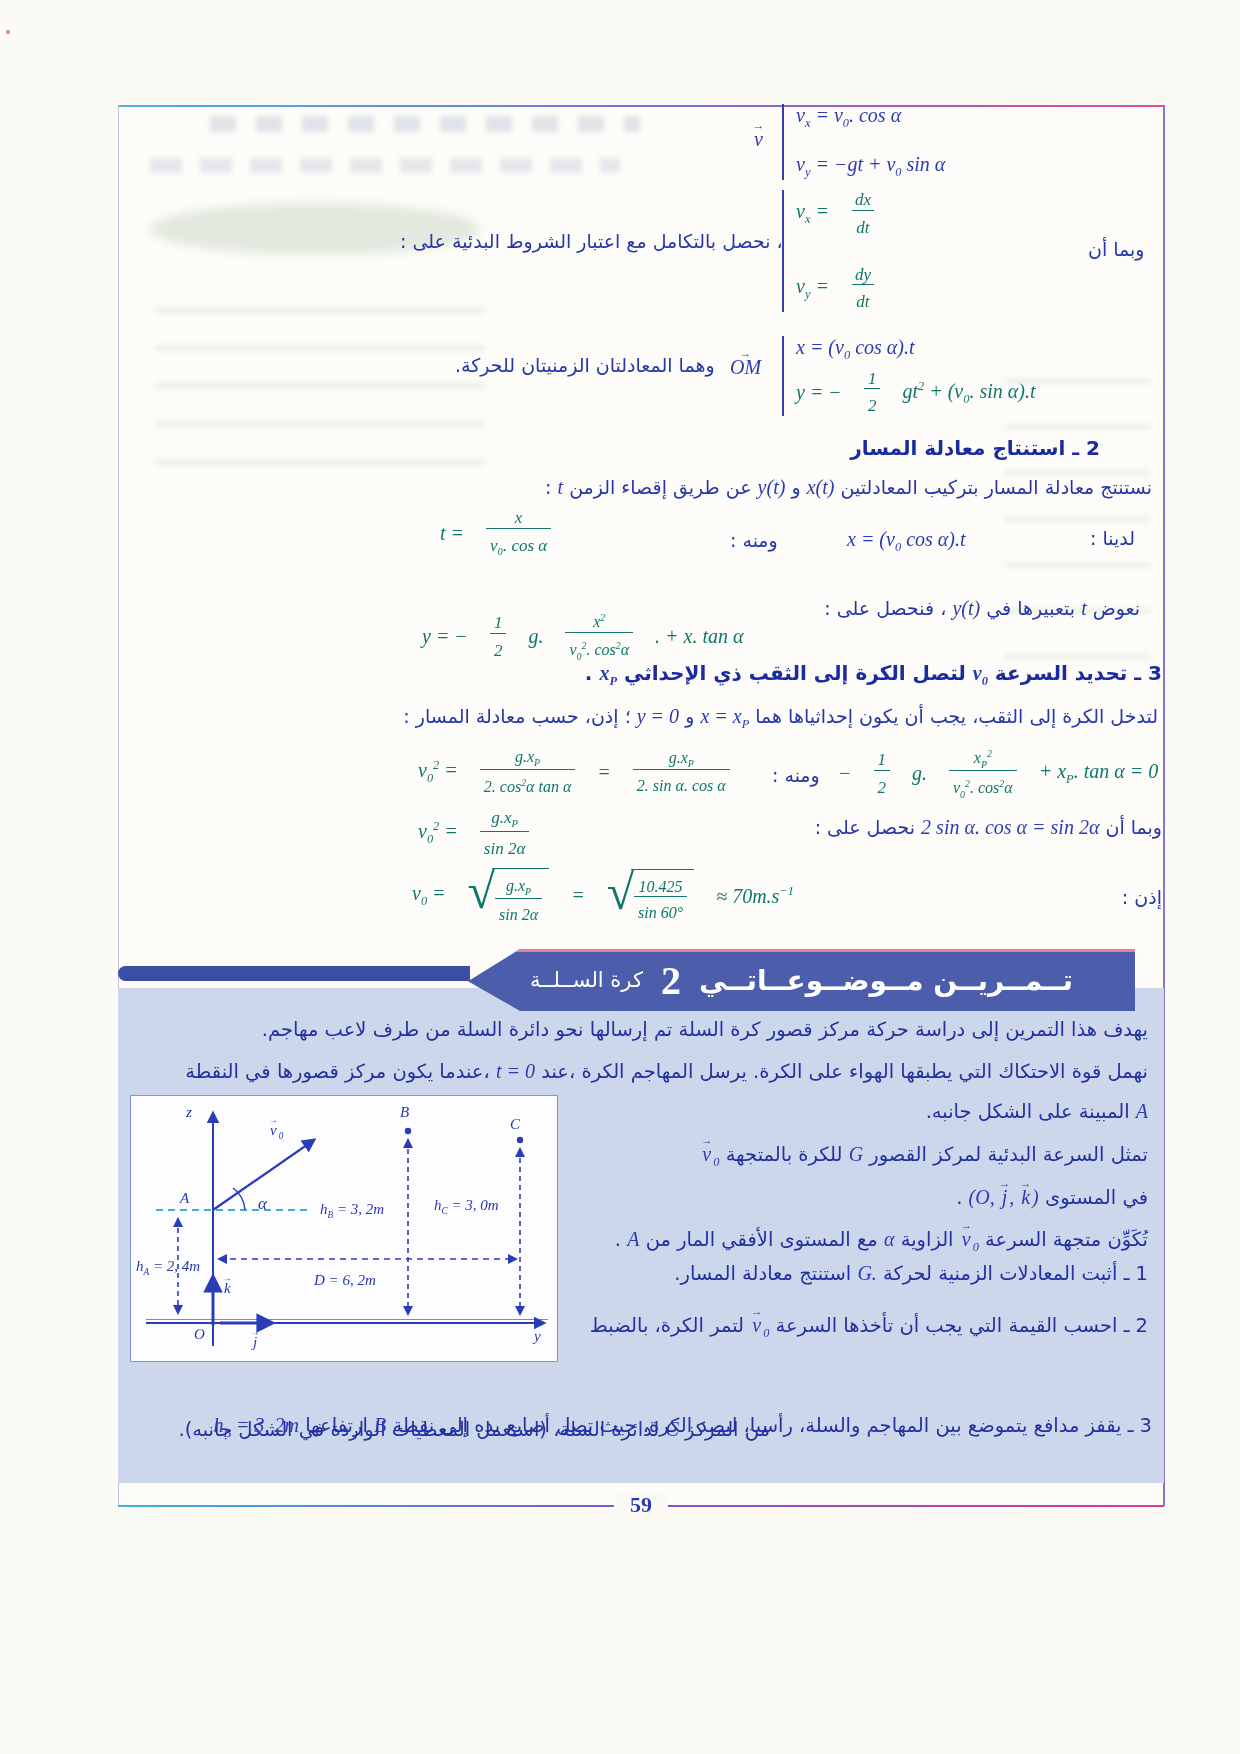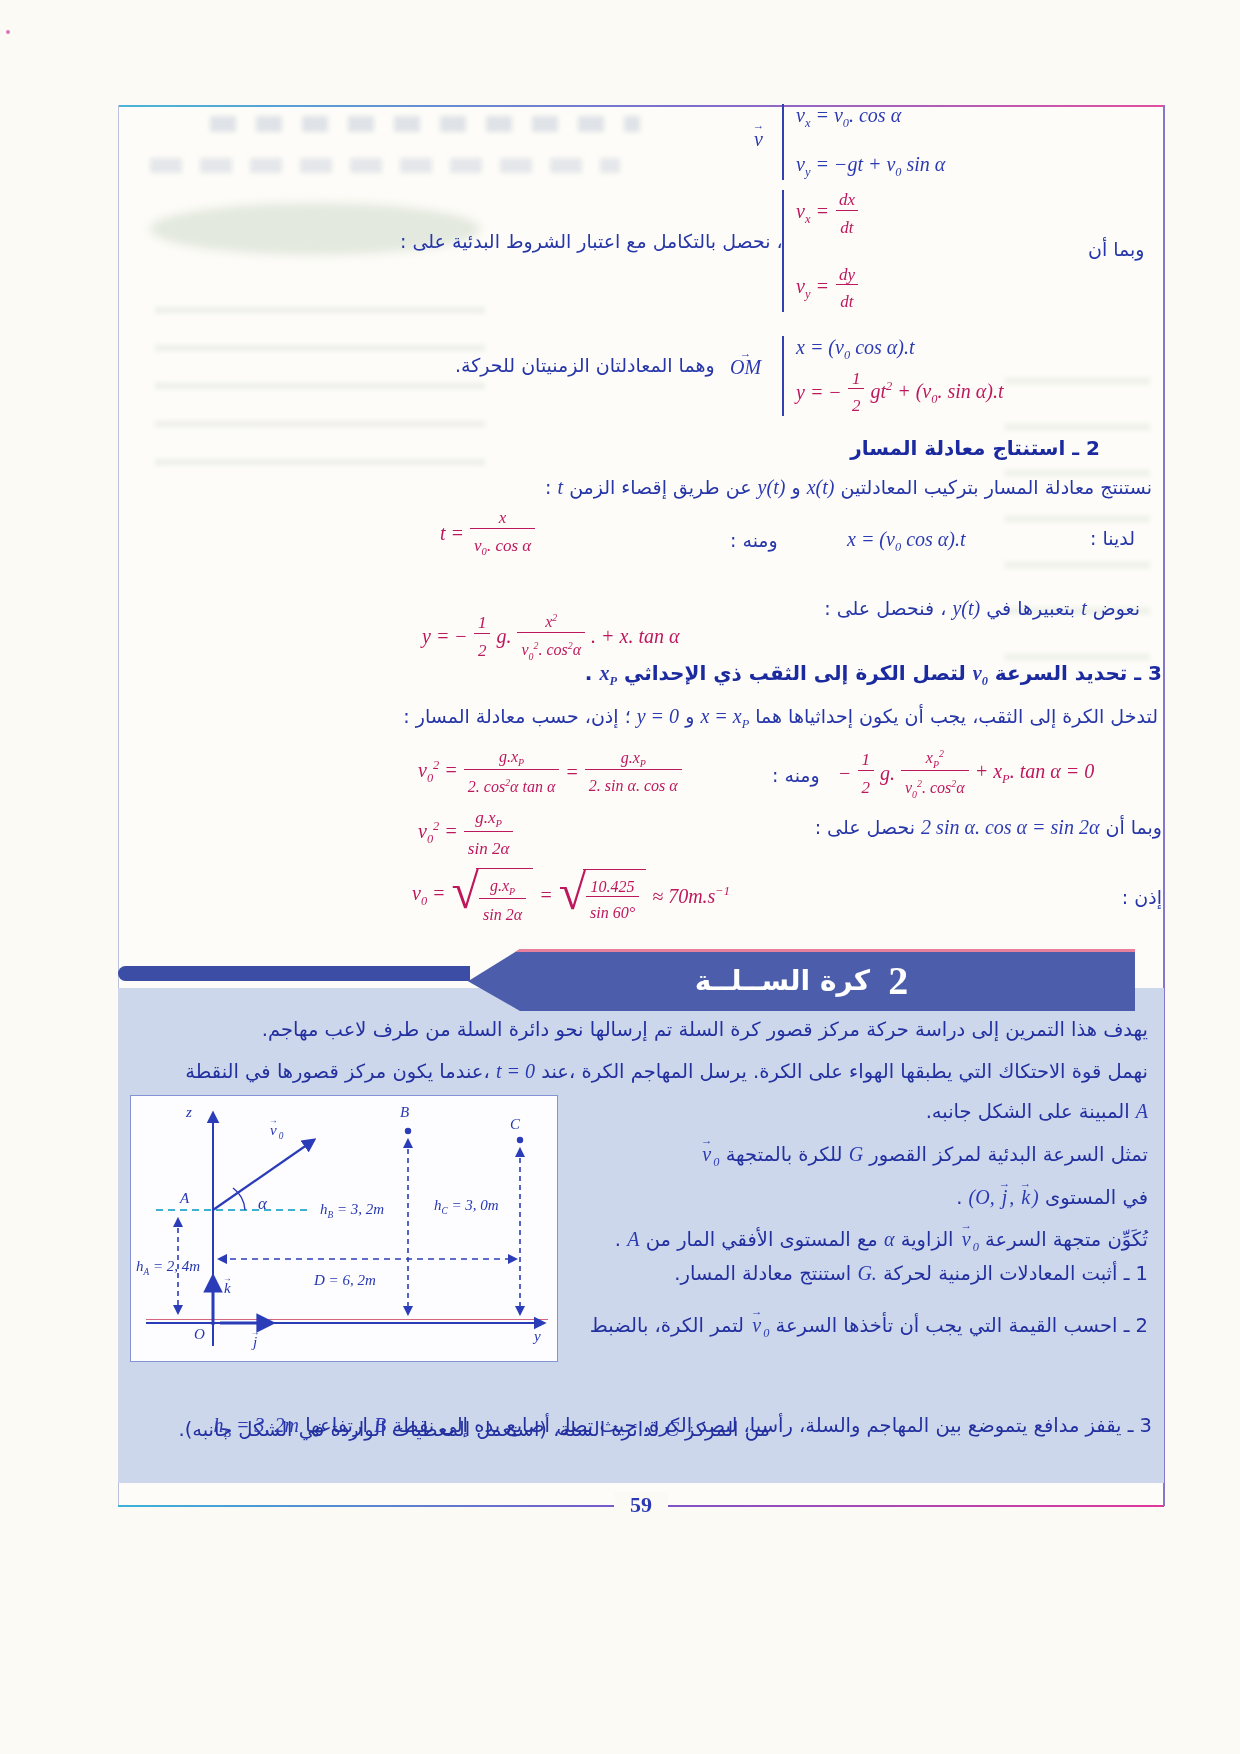--- a/index.html
+++ b/index.html
@@ -8,22 +8,22 @@
   .abs{position:absolute;}
   
   .arb{font-family:"DejaVu Sans",sans-serif;color:#2636a8;font-size:19px;direction:rtl;white-space:nowrap;}
   .arb.big{font-size:19.5px;color:#23309f;}
   .hd{font-weight:bold;color:#1b2a9e;font-size:20px;}
   .m{font-family:"Liberation Serif",serif;font-style:italic;color:#2b3ab2;font-size:20px;
      direction:ltr;unicode-bidi:isolate;white-space:nowrap;}
   sub{font-size:0.62em;}
   sup{font-size:0.62em;}
   
-  .mrow{display:flex;align-items:center;gap:6px;font-family:"Liberation Serif",serif;
-        font-style:italic;color:#be185d;font-size:20px;white-space:nowrap;}
+  .mrow{display:flex;align-items:center;gap:22px;font-family:"Liberation Serif",serif;
+        font-style:italic;color:#0f766e;font-size:20px;white-space:nowrap;}
   .frac{display:inline-flex;flex-direction:column;align-items:center;line-height:1.15;
         font-size:17px;text-align:center;}
   .frac .fn{padding:0 4px;}
   .frac .fd{border-top:1.3px solid currentColor;padding:7px 4px 0 4px;}
   .frac.small{font-size:16px;text-align:center;}
   .sqrt{display:inline-flex;align-items:flex-start;}
   .rsign{font-size:50px;line-height:.82;font-style:normal;transform:translateY(3px);}
   .rbody{border-top:1.6px solid currentColor;padding:4px 7px 0 3px;margin-left:-3px;}
   .sys{border-left:2px solid #3240b0;padding-left:12px;display:flex;flex-direction:column;
        justify-content:space-between;}
@@ -215,22 +215,23 @@
   <span>≈ 70m.s<sup>−1</sup></span>
 </div>
 
 <div class="abs" style="left:118px;top:988px;width:1046px;height:495px;background:#cdd7ec;"></div>
 
 <div class="abs" style="left:118px;top:966px;width:352px;height:15px;background:#3c4da6;border-radius:8px 0 0 8px;"></div>
 <div class="abs" style="left:468px;top:949px;width:667px;height:62px;background:#4c5dab;
             clip-path:polygon(0 52%,7.8% 0,100% 0,100% 100%,7.8% 100%);">
   <div class="abs" style="left:0;top:0;width:100%;height:3px;background:#e87f9d;"></div>
   <div style="height:100%;display:flex;align-items:center;justify-content:center;gap:18px;direction:rtl;">
+    <span style="color:#ffffff;font-weight:bold;font-size:28px;">تــمــريــن مــوضــوعــاتــي</span>
     <span style="color:#ffffff;font-weight:bold;font-size:40px;font-family:'Liberation Serif',serif;">2</span>
-    <span style="color:#ffffff;font-weight:bold;font-size:28px;">كرة الســلــة</span>
+    <span style="color:#ffffff;font-weight:normal;font-size:21px;">كرة الســلــة</span>
   </div>
 </div>
 
 <div class="arb big abs" style="right:92px;top:1018px;">يهدف هذا التمرين إلى دراسة حركة مركز قصور كرة السلة تم إرسالها نحو دائرة السلة من طرف لاعب مهاجم.</div>
 <div class="arb big abs" style="right:92px;top:1060px;">
   <span>نهمل قوة الاحتكاك التي يطبقها الهواء على الكرة. يرسل المهاجم الكرة ،عند</span>
   <span class="m">t = 0</span>
   <span>،عندما يكون مركز قصورها في النقطة</span>
 </div>
 <div class="arb big abs" style="right:92px;top:1100px;margin-left:47px;">

